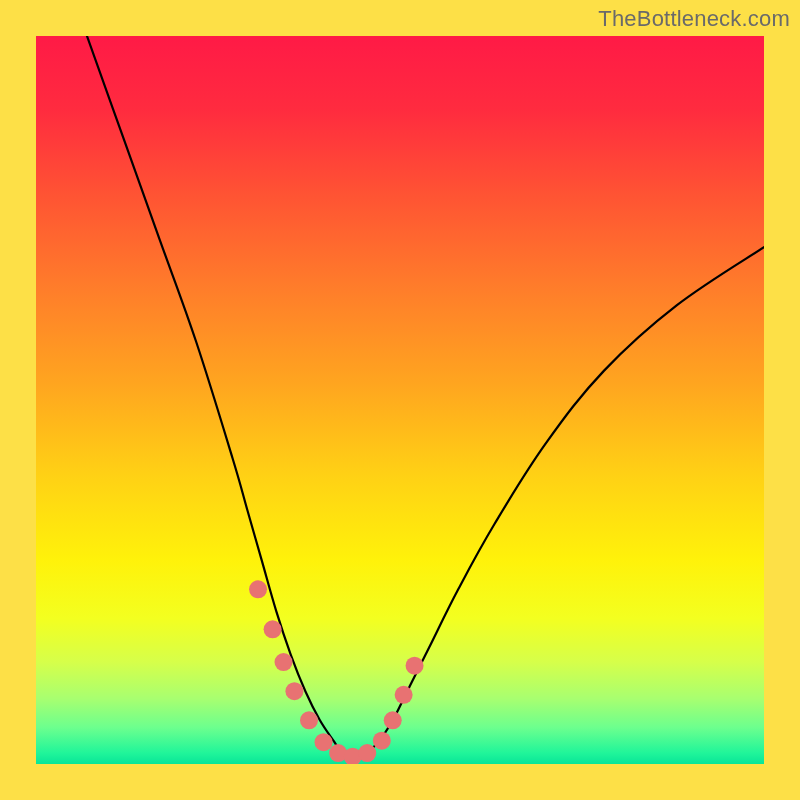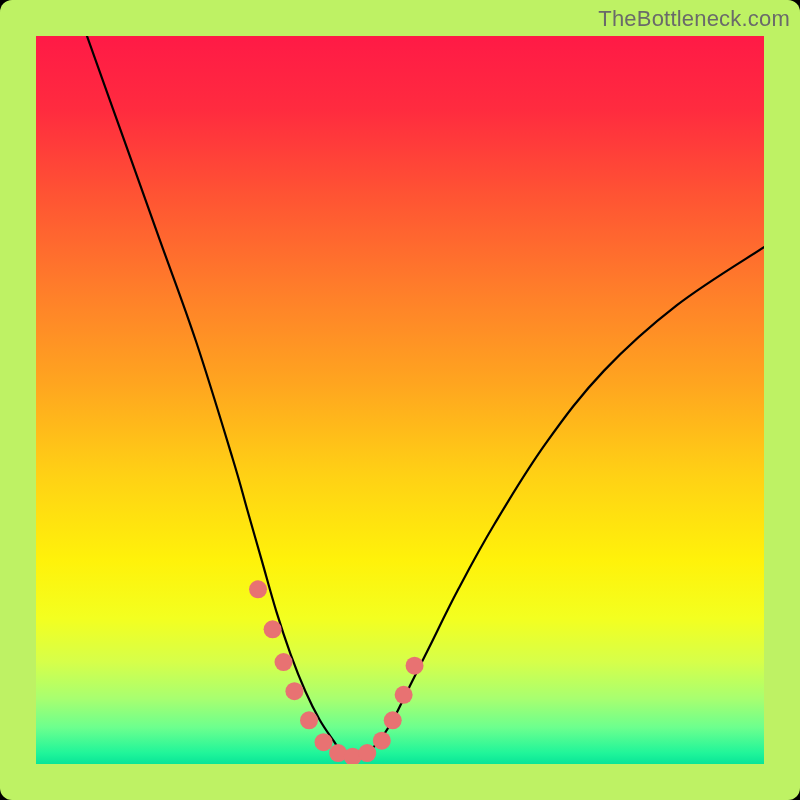--- a/index.html
+++ b/index.html
@@ -8,22 +8,21 @@
     width: 800px;
     height: 800px;
     overflow: hidden;
     background: #000;
     font-family: Arial, Helvetica, sans-serif;
   }
   .frame {
     position: absolute;
     left: 0; top: 0;
     width: 800px; height: 800px;
-    background: #bef264;
-    border-radius: 12px;
+    background: #fde047;
   }
   .plot {
     position: absolute;
     left: 36px;
     top: 36px;
     width: 728px;
     height: 728px;
     overflow: hidden;
   }
   .gradient {

